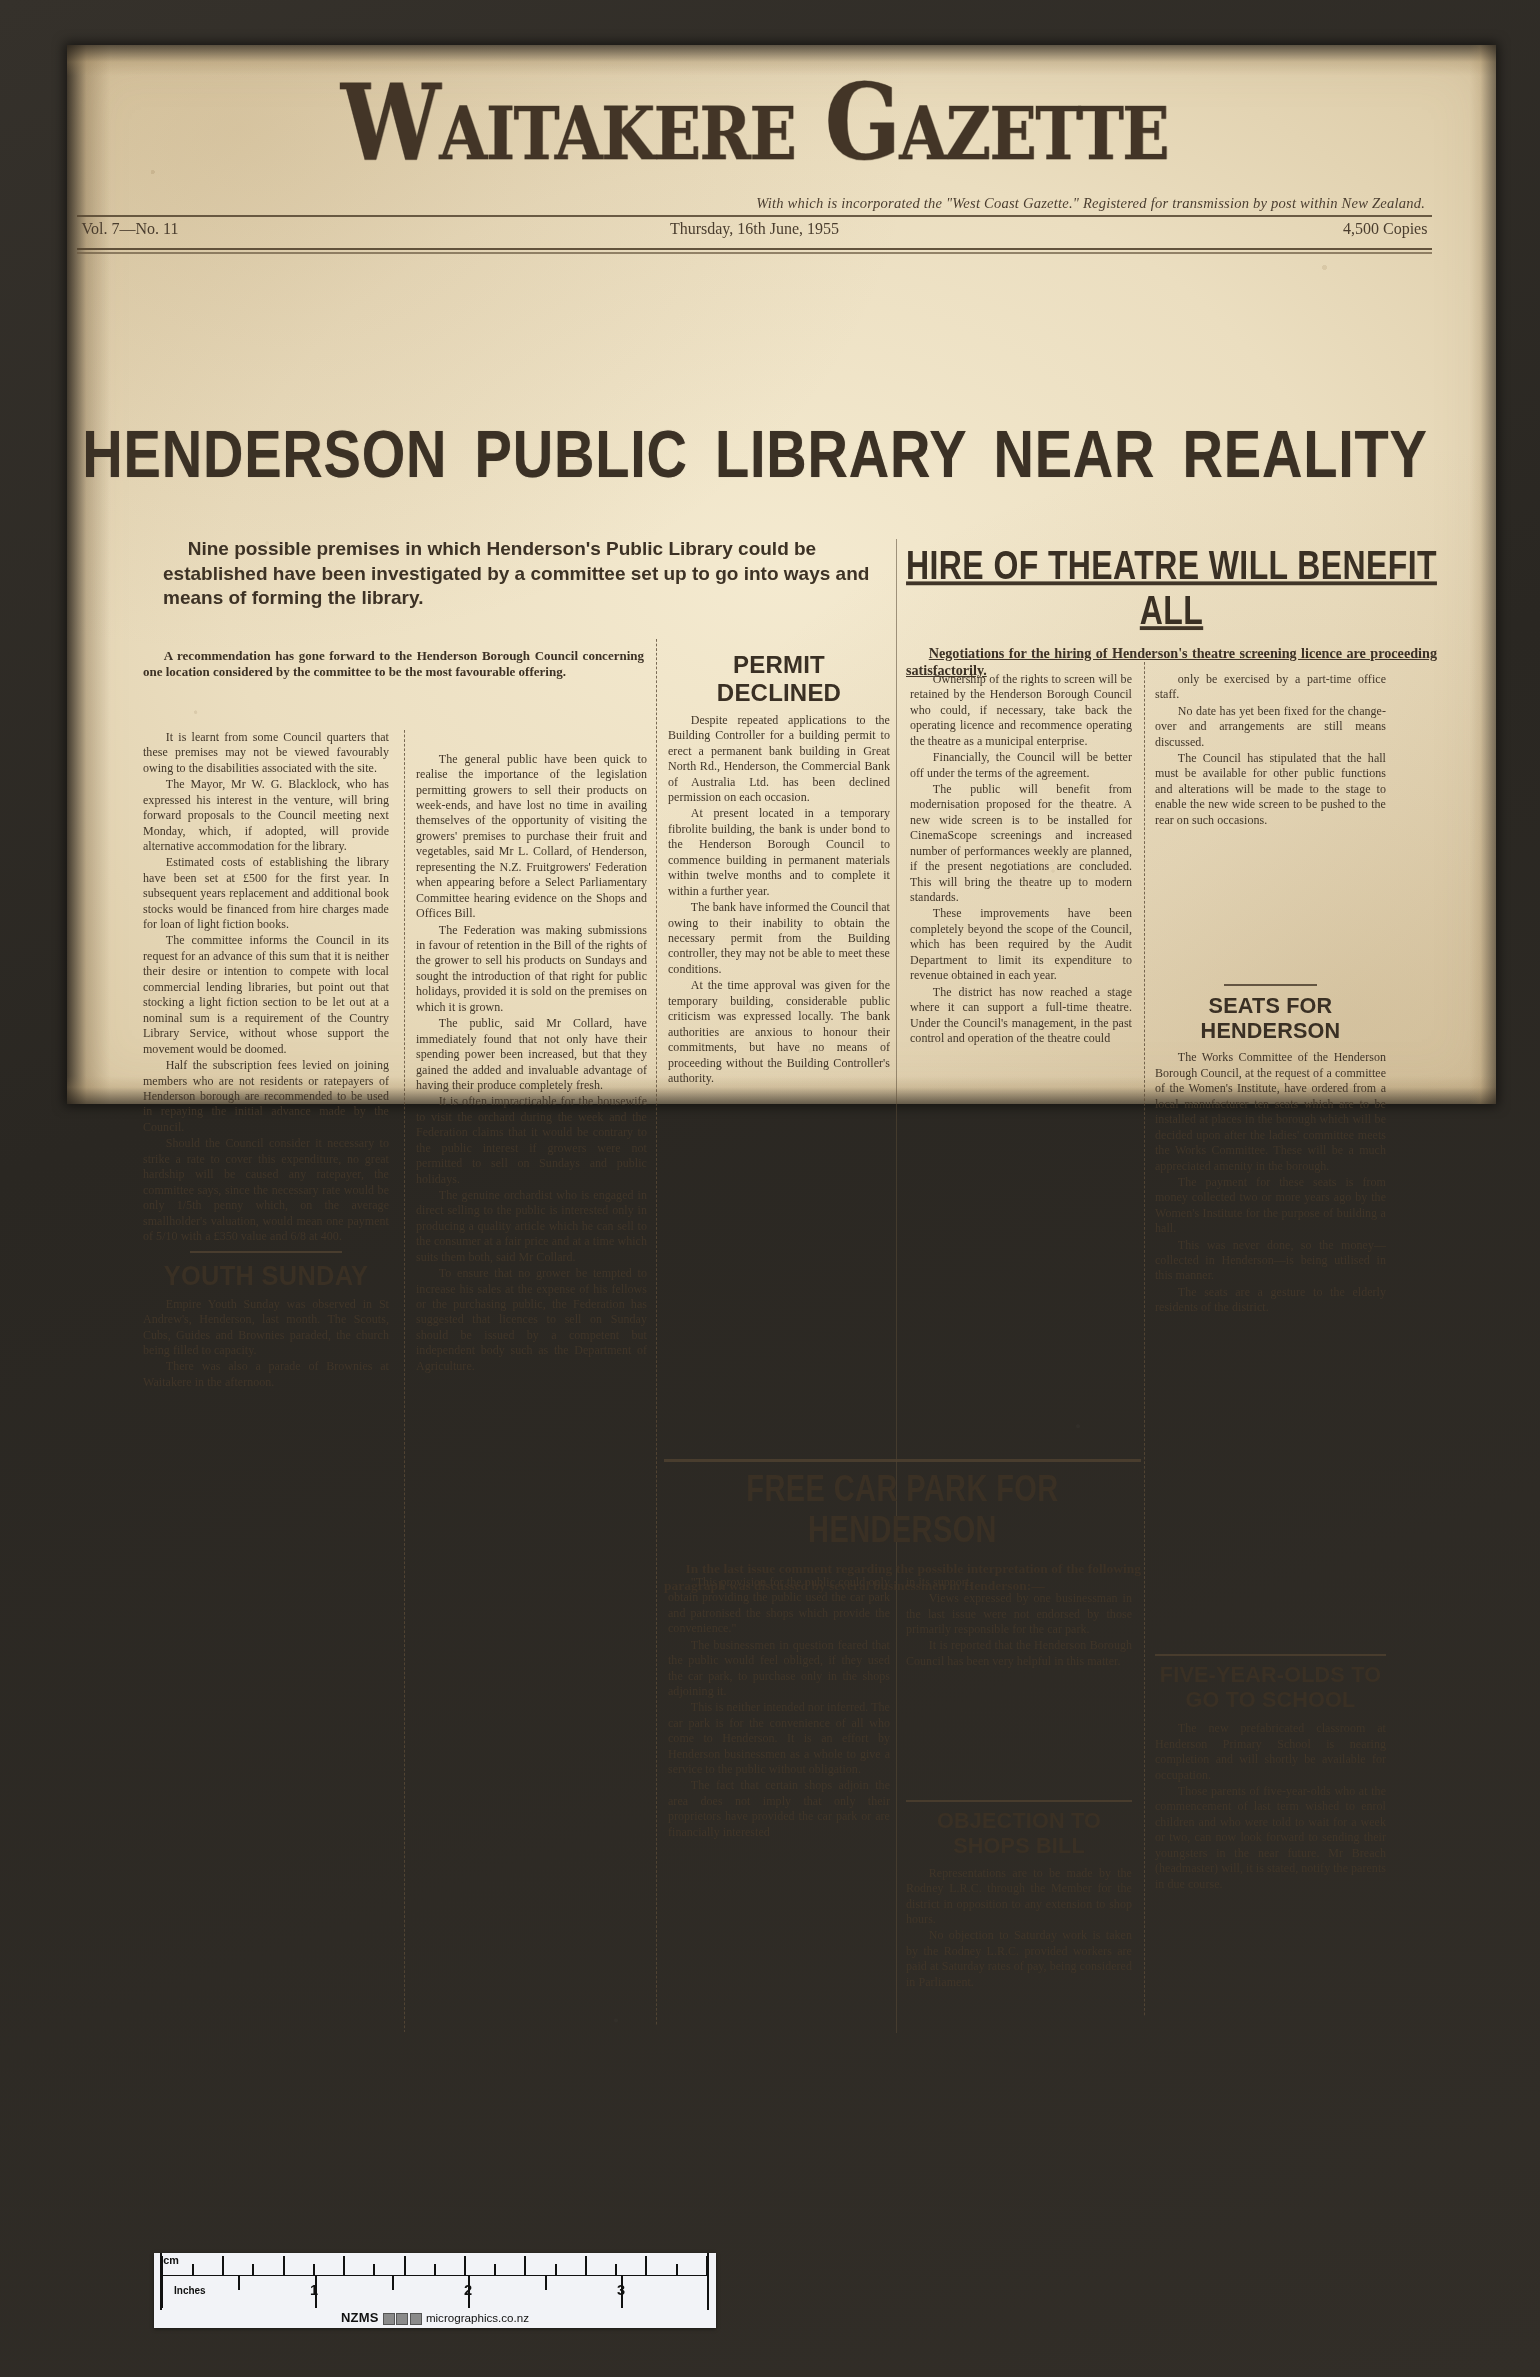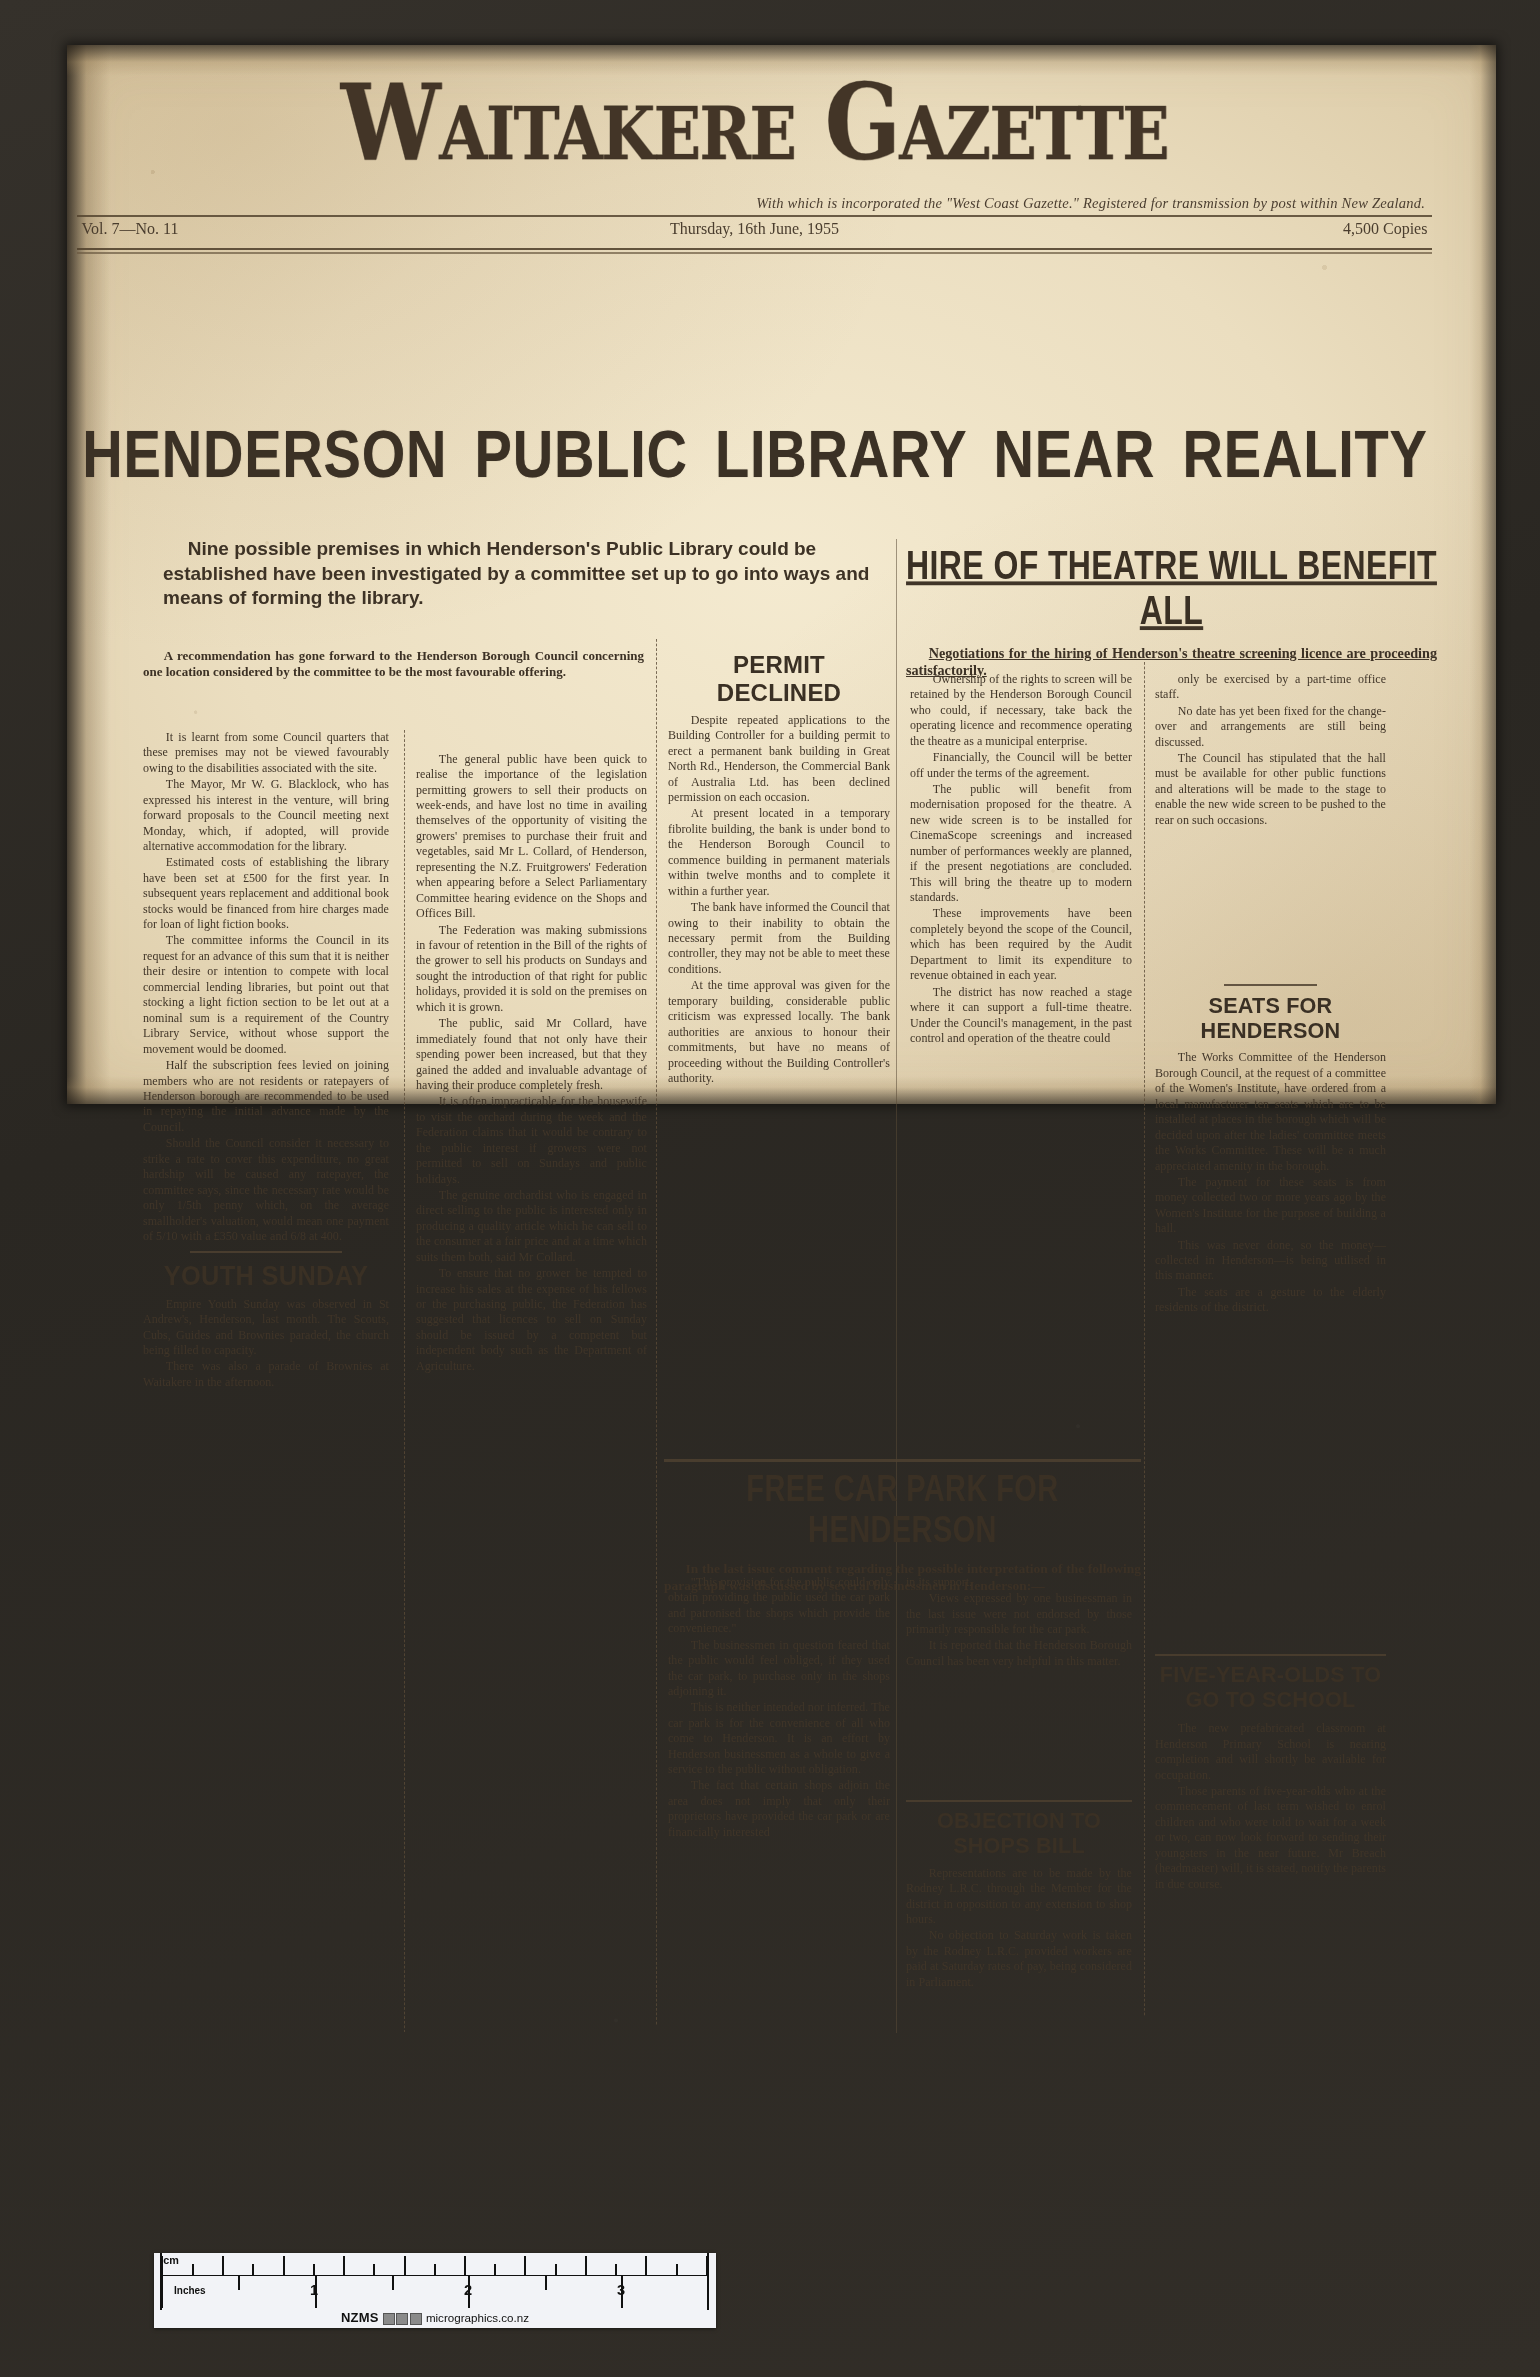--- a/index.html
+++ b/index.html
@@ -244,21 +244,21 @@
 </div>
 <div class="col" style="left:910px;top:672px;width:222px;">
   <p class="body">Ownership of the rights to screen will be retained by the Henderson Borough Council who could, if necessary, take back the operating licence and recommence operating the theatre as a municipal enterprise.</p>
   <p class="body">Financially, the Council will be better off under the terms of the agreement.</p>
   <p class="body">The public will benefit from modernisation proposed for the theatre. A new wide screen is to be installed for CinemaScope screenings and increased number of performances weekly are planned, if the present negotiations are concluded. This will bring the theatre up to modern standards.</p>
   <p class="body">These improvements have been completely beyond the scope of the Council, which has been required by the Audit Department to limit its expenditure to revenue obtained in each year.</p>
   <p class="body">The district has now reached a stage where it can support a full-time theatre. Under the Council's management, in the past control and operation of the theatre could</p>
 </div>
 <div class="col" style="left:1155px;top:672px;width:231px;">
   <p class="body">only be exercised by a part-time office staff.</p>
-  <p class="body">No date has yet been fixed for the change-over and arrangements are still being discussed.</p>
+  <p class="body">No date has yet been fixed for the change-over and arrangements are still means discussed.</p>
   <p class="body">The Council has stipulated that the hall must be available for other public functions and alterations will be made to the stage to enable the new wide screen to be pushed to the rear on such occasions.</p>
 </div>
 
 <div class="col" style="left:1155px;top:977px;width:231px;">
   <div class="hr-short" style="width:40%"></div>
   <h2 class="sans-head" style="font-size:21.6px">SEATS FOR HENDERSON</h2>
   <div style="height:7.7px"></div>
   <p class="body">The Works Committee of the Henderson Borough Council, at the request of a committee of the Women's Institute, have ordered from a local manufacturer ten seats which are to be installed at places in the borough which will be decided upon after the ladies' committee meets the Works Committee. These will be a much appreciated amenity in the borough.</p>
   <p class="body">The payment for these seats is from money collected two or more years ago by the Women's Institute for the purpose of building a hall.</p>
   <p class="body">This was never done, so the money—collected in Henderson—is being utilised in this manner.</p>

